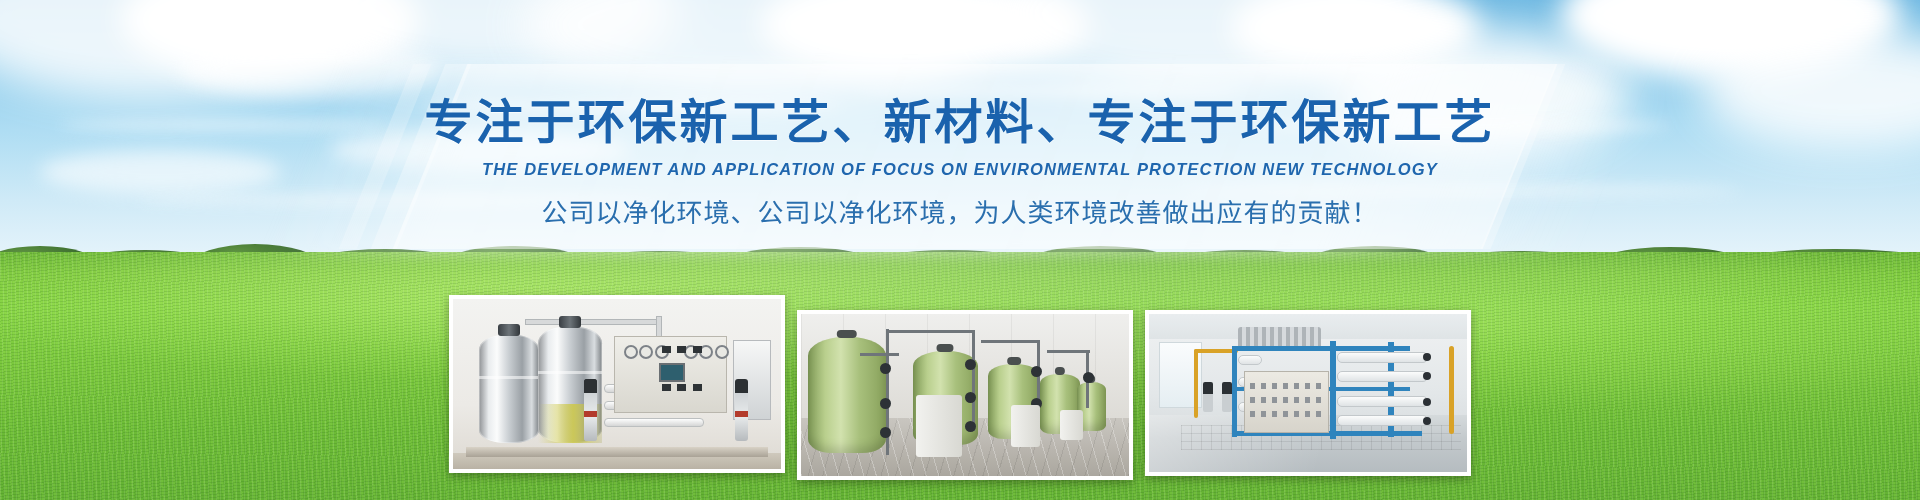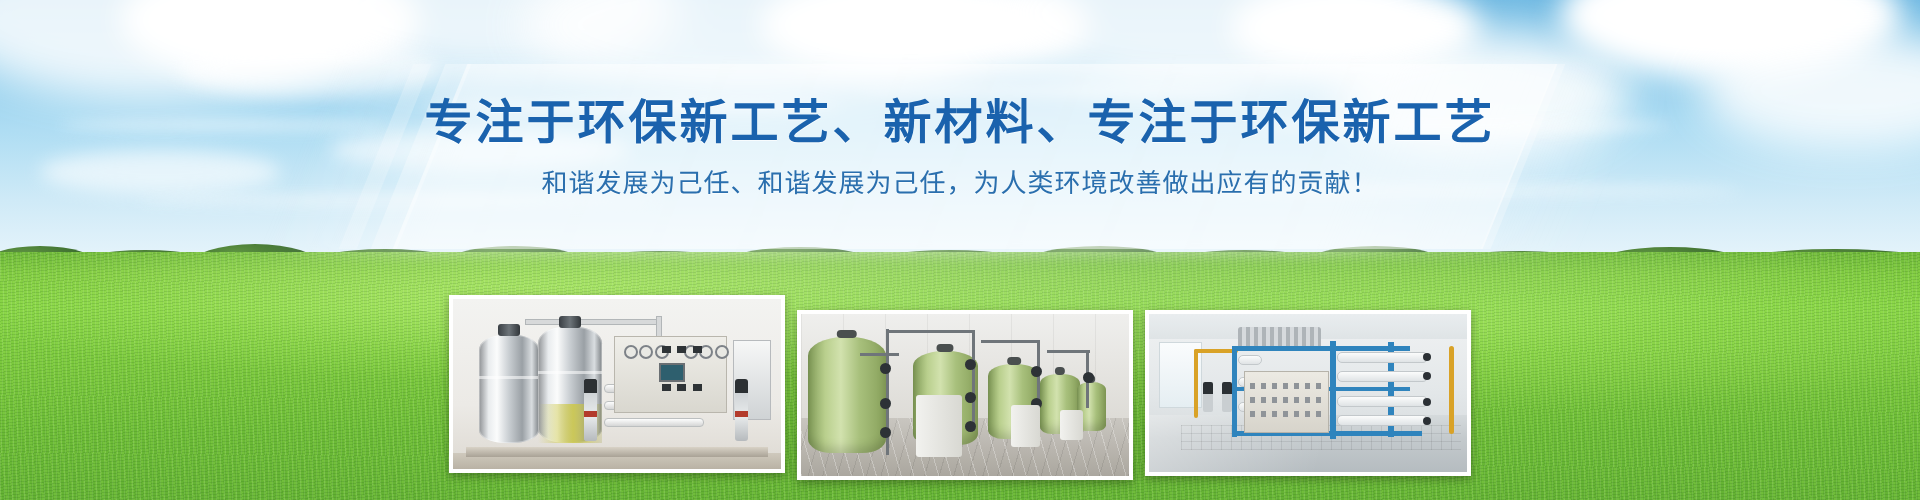--- a/index.html
+++ b/index.html
@@ -284,21 +284,22 @@
   <div class="panel-wrap">
     <div class="panel-soft"></div>
     <div class="panel p3"></div>
     <div class="panel p2"></div>
     <div class="panel p1"></div>
     <div class="panel edge"></div>
   </div>
 
   <div class="textblock">
     <div class="title-main">专注于环保新工艺、新材料、专注于环保新工艺</div>
-    <div class="title-sub">和谐发展为己任、和谐发展为己任，为人类环境改善做出应有的贡献！</div>
+    <div class="title-en">THE DEVELOPMENT AND APPLICATION OF FOCUS ON ENVIRONMENTAL PROTECTION NEW TECHNOLOGY</div>
+    <div class="title-sub">公司以净化环境、公司以净化环境，为人类环境改善做出应有的贡献！</div>
   </div>
 
   <div class="photos">
 
     <div class="photo p-a">
       <div class="inner">
         <div class="pa-bg"></div>
         <div class="pa-floor"></div>
         <div class="pa-base"></div>
 

